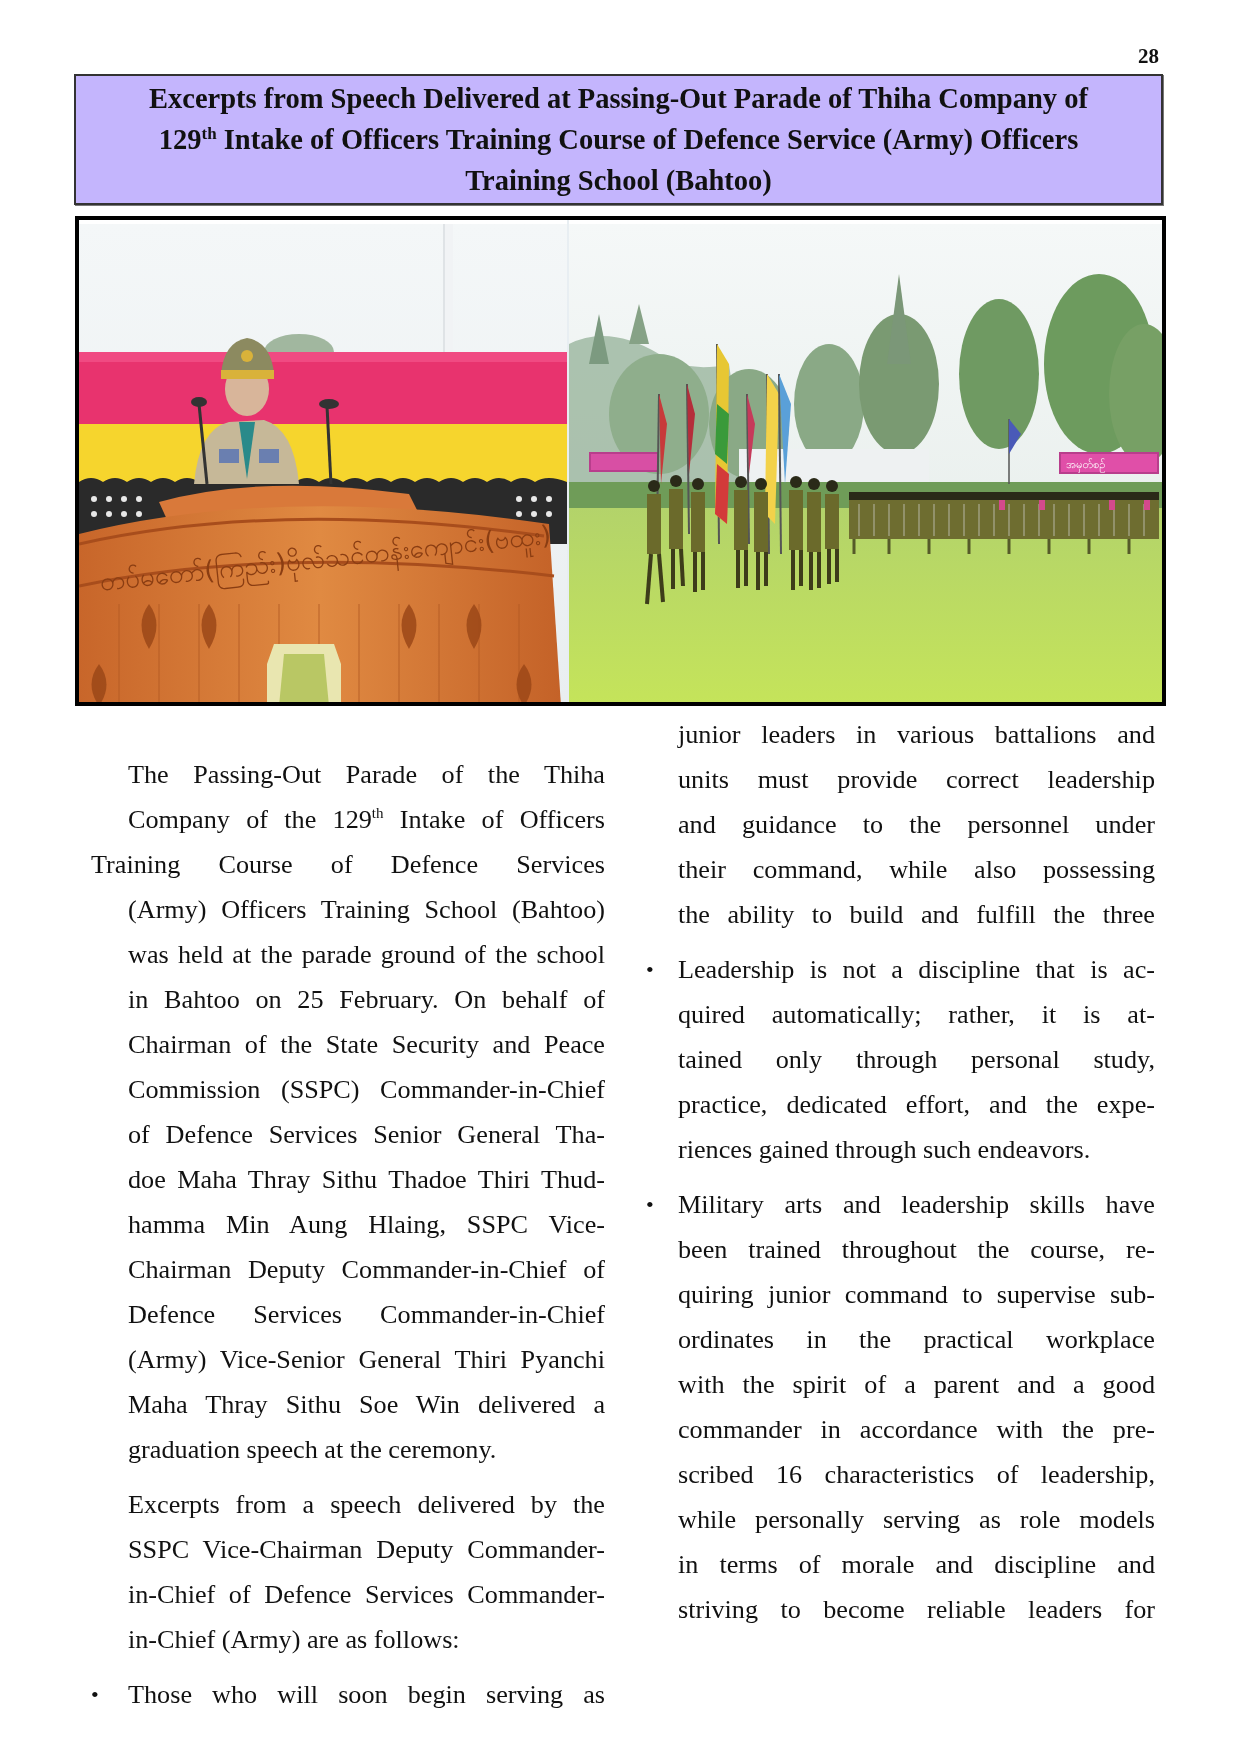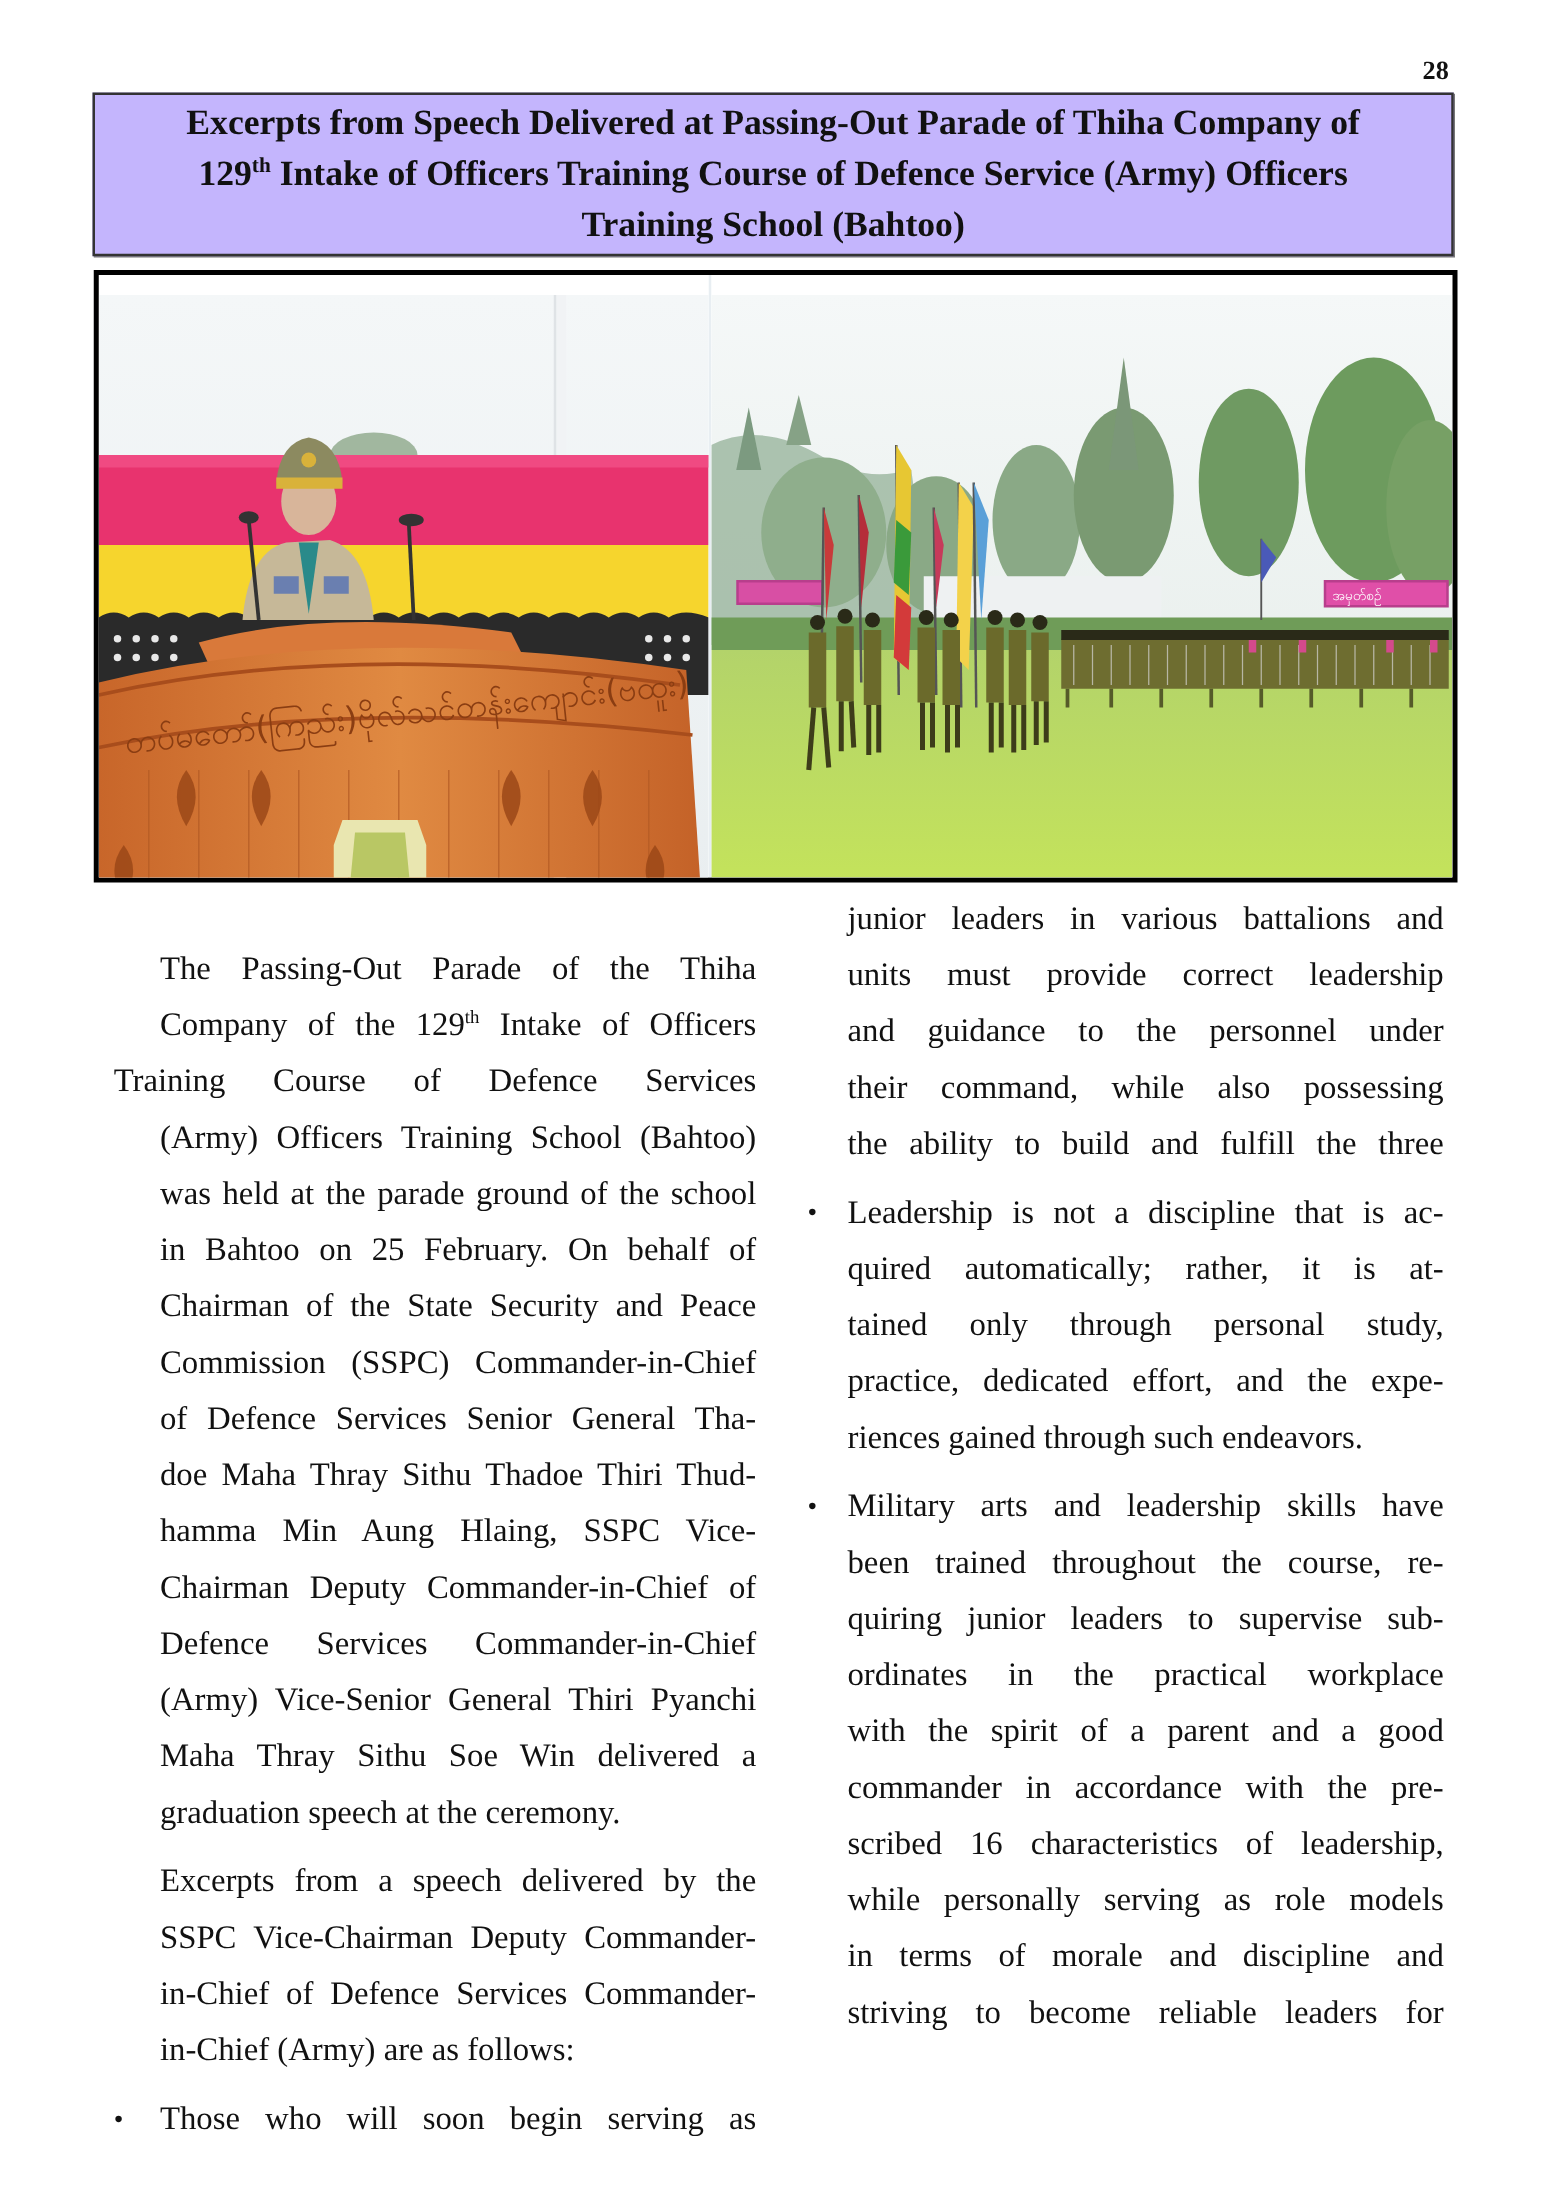--- a/index.html
+++ b/index.html
@@ -22,21 +22,21 @@
   }
   .title-text {
     font-weight: bold; font-size: 28.5px; line-height: 41px; margin: 0;
     padding: 0 20px;
   }
   .title-text sup { font-size: 17px; line-height: 0; }
   .photo-frame {
     position: absolute; left: 75px; top: 216px; width: 1091px; height: 490px;
     border: 4px solid #000; box-sizing: border-box; overflow: hidden; background: #fff;
   }
-  .photo { position: absolute; top: 16px; bottom: 0; overflow: hidden; }
+  .photo { position: absolute; top: 4px; bottom: 0; overflow: hidden; }
   .photo-left { left: 0; width: 488px; }
   .photo-right { left: 490px; right: 0; }
   .divider { position: absolute; left: 488px; top: 0; bottom: 0; width: 2px; background: #e8eef2; }
 
   .column {
     position: absolute; font-size: 26.2px; line-height: 45px; text-align: justify;
     hyphens: none;
   }
   .col-left { left: 91px; top: 712px; width: 514px; }
   .col-right { left: 678px; top: 712px; width: 477px; }
@@ -359,21 +359,21 @@
       <span class="line">Leadership is not a discipline that is ac-</span>
       <span class="line">quired automatically; rather, it is at-</span>
       <span class="line">tained only through personal study,</span>
       <span class="line">practice, dedicated effort, and the expe-</span>
       <span class="line last">riences gained through such endeavors.</span>
     </li>
     <li class="bullet-item">
       <span class="bullet-dot">•</span>
       <span class="line">Military arts and leadership skills have</span>
       <span class="line">been trained throughout the course, re-</span>
-      <span class="line">quiring junior leaders to supervise sub-</span>
+      <span class="line">quiring junior command to supervise sub-</span>
       <span class="line">ordinates in the practical workplace</span>
       <span class="line">with the spirit of a parent and a good</span>
       <span class="line">commander in accordance with the pre-</span>
       <span class="line">scribed 16 characteristics of leadership,</span>
       <span class="line">while personally serving as role models</span>
       <span class="line">in terms of morale and discipline and</span>
       <span class="line">striving to become reliable leaders for</span>
     </li>
   </ul>
 </div>

